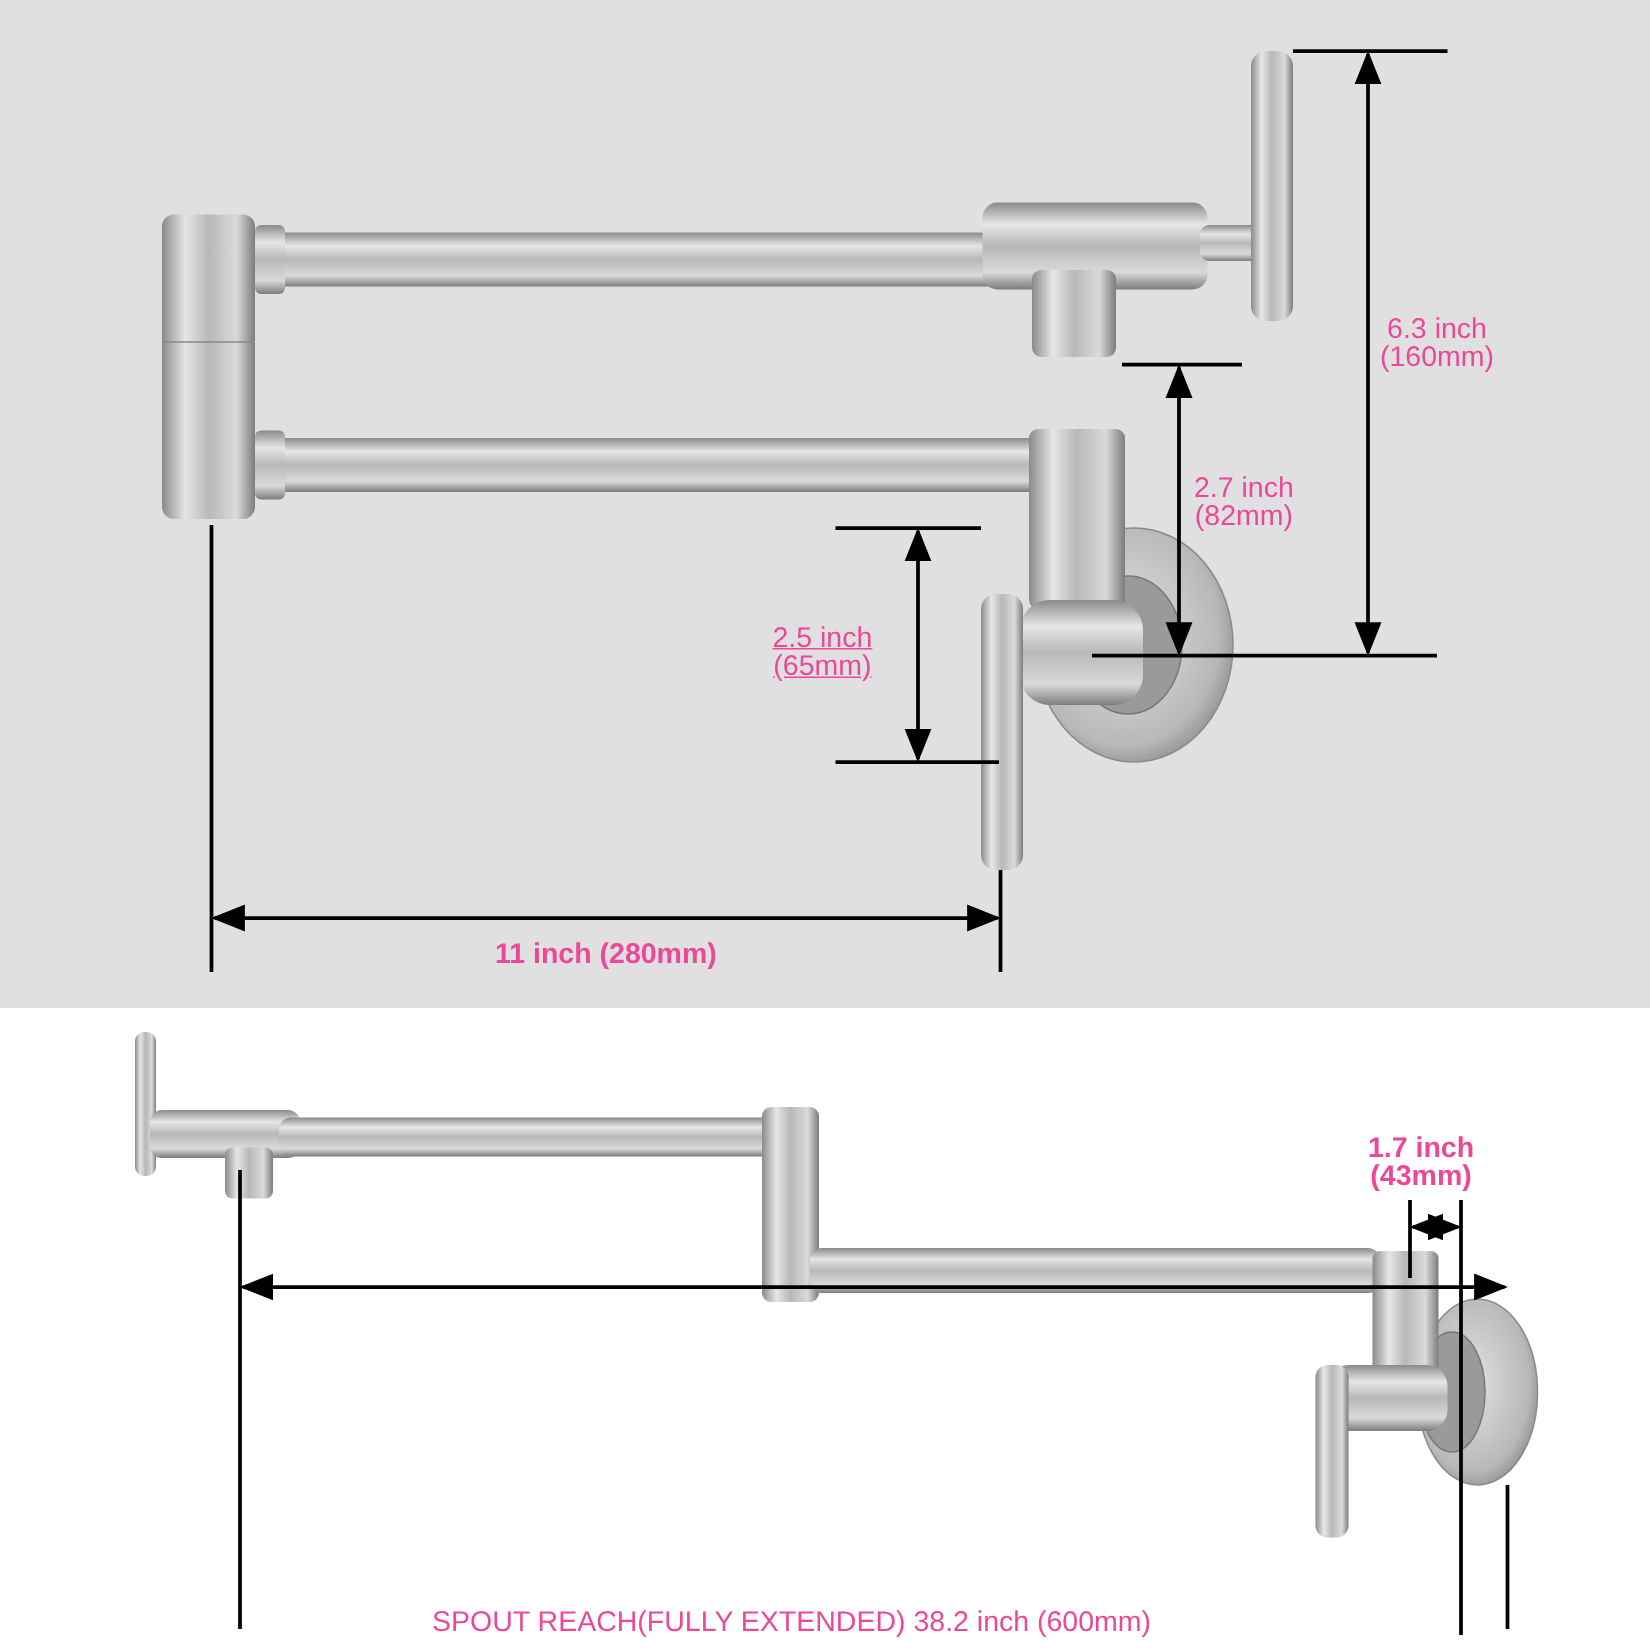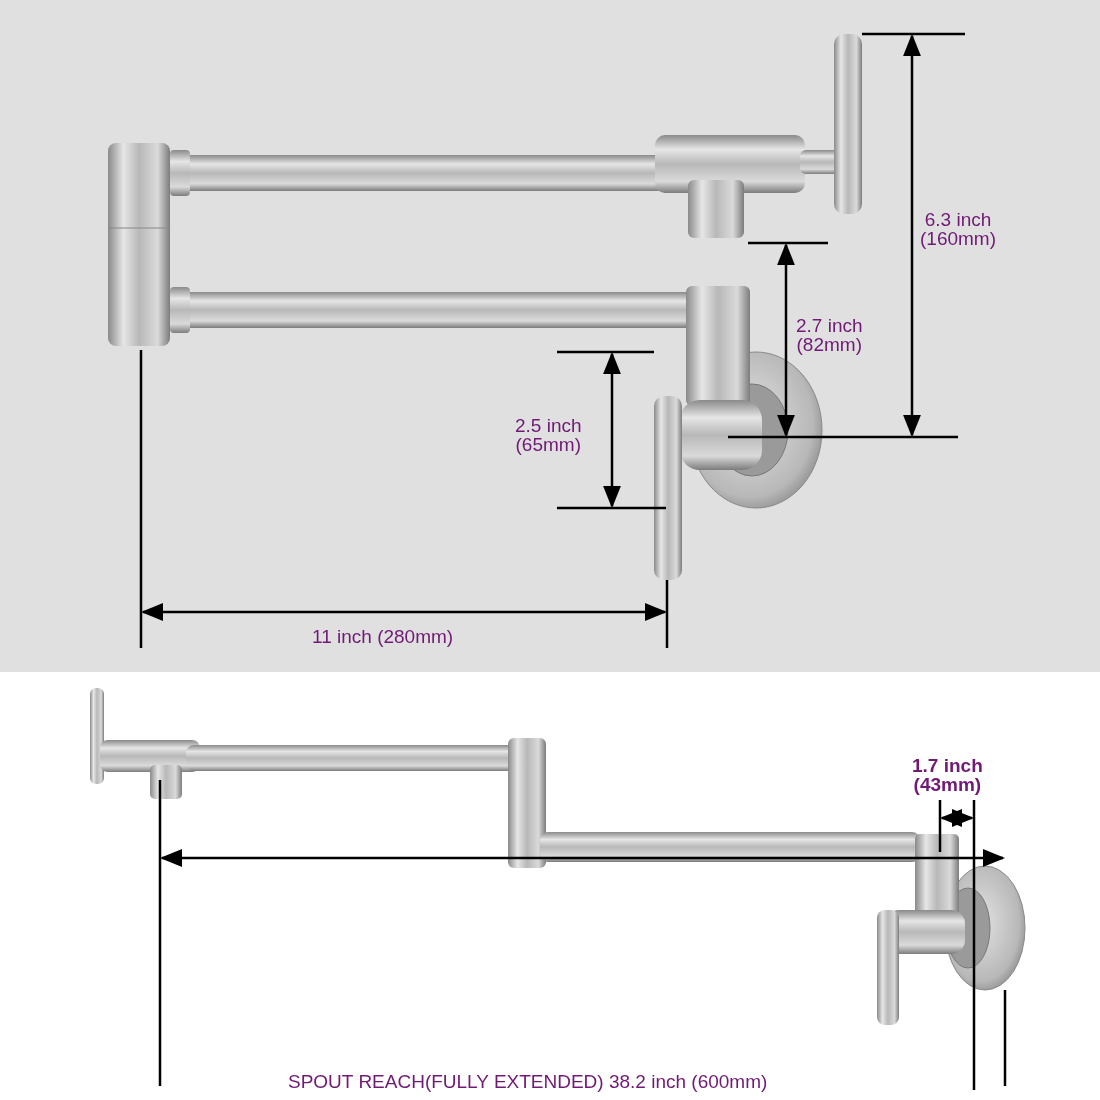--- a/index.html
+++ b/index.html
@@ -1,20 +1,20 @@
 <!DOCTYPE html>
 <html><head>
 <meta charset="utf-8">
 <style>
   html, body { margin:0; padding:0; }
   body { width:1100px; height:1100px; position:relative; overflow:hidden; background:#ffffff; font-family:"Liberation Sans", sans-serif; }
   .panel-top { position:absolute; left:0; top:0; width:1100px; height:672px; background:#e0e0e0; }
   .panel-bottom { position:absolute; left:0; top:672px; width:1100px; height:428px; background:#ffffff; }
   svg.art { position:absolute; left:0; top:0; width:1100px; height:1100px; }
-  .label { position:absolute; color:#701a75; font-size:19px; line-height:19px; text-align:center; white-space:nowrap; }
+  .label { position:absolute; color:#ec4899; font-size:19px; line-height:19px; text-align:center; white-space:nowrap; }
   .label span { display:block; }
 </style>
 </head>
 <body>
 
 <div class="panel-top"></div>
 <div class="panel-bottom"></div>
 
 <svg class="art" viewBox="0 0 1100 1100">
   <defs>
@@ -114,25 +114,25 @@
 </svg>
 
 <div class="label" style="left:920px; top:210px;">
   <span>6.3 inch</span>
   <span>(160mm)</span>
 </div>
 <div class="label" style="left:796px; top:316px;">
   <span>2.7 inch</span>
   <span>(82mm)</span>
 </div>
-<div class="label" style="left:515px; top:416px;">
+<div class="label" style="left:515px; top:416px;text-decoration:underline;">
   <span>2.5 inch</span>
   <span>(65mm)</span>
 </div>
-<div class="label" style="left:312px; top:627px;">
+<div class="label" style="left:330px; top:627px;font-weight:bold;">
   <span>11 inch (280mm)</span>
 </div>
 <div class="label" style="left:912px; top:756px;font-weight:bold;">
   <span>1.7 inch</span>
   <span>(43mm)</span>
 </div>
 <div class="label" style="left:288px; top:1072px;">
   <span>SPOUT REACH(FULLY EXTENDED) 38.2 inch (600mm)</span>
 </div>
 

